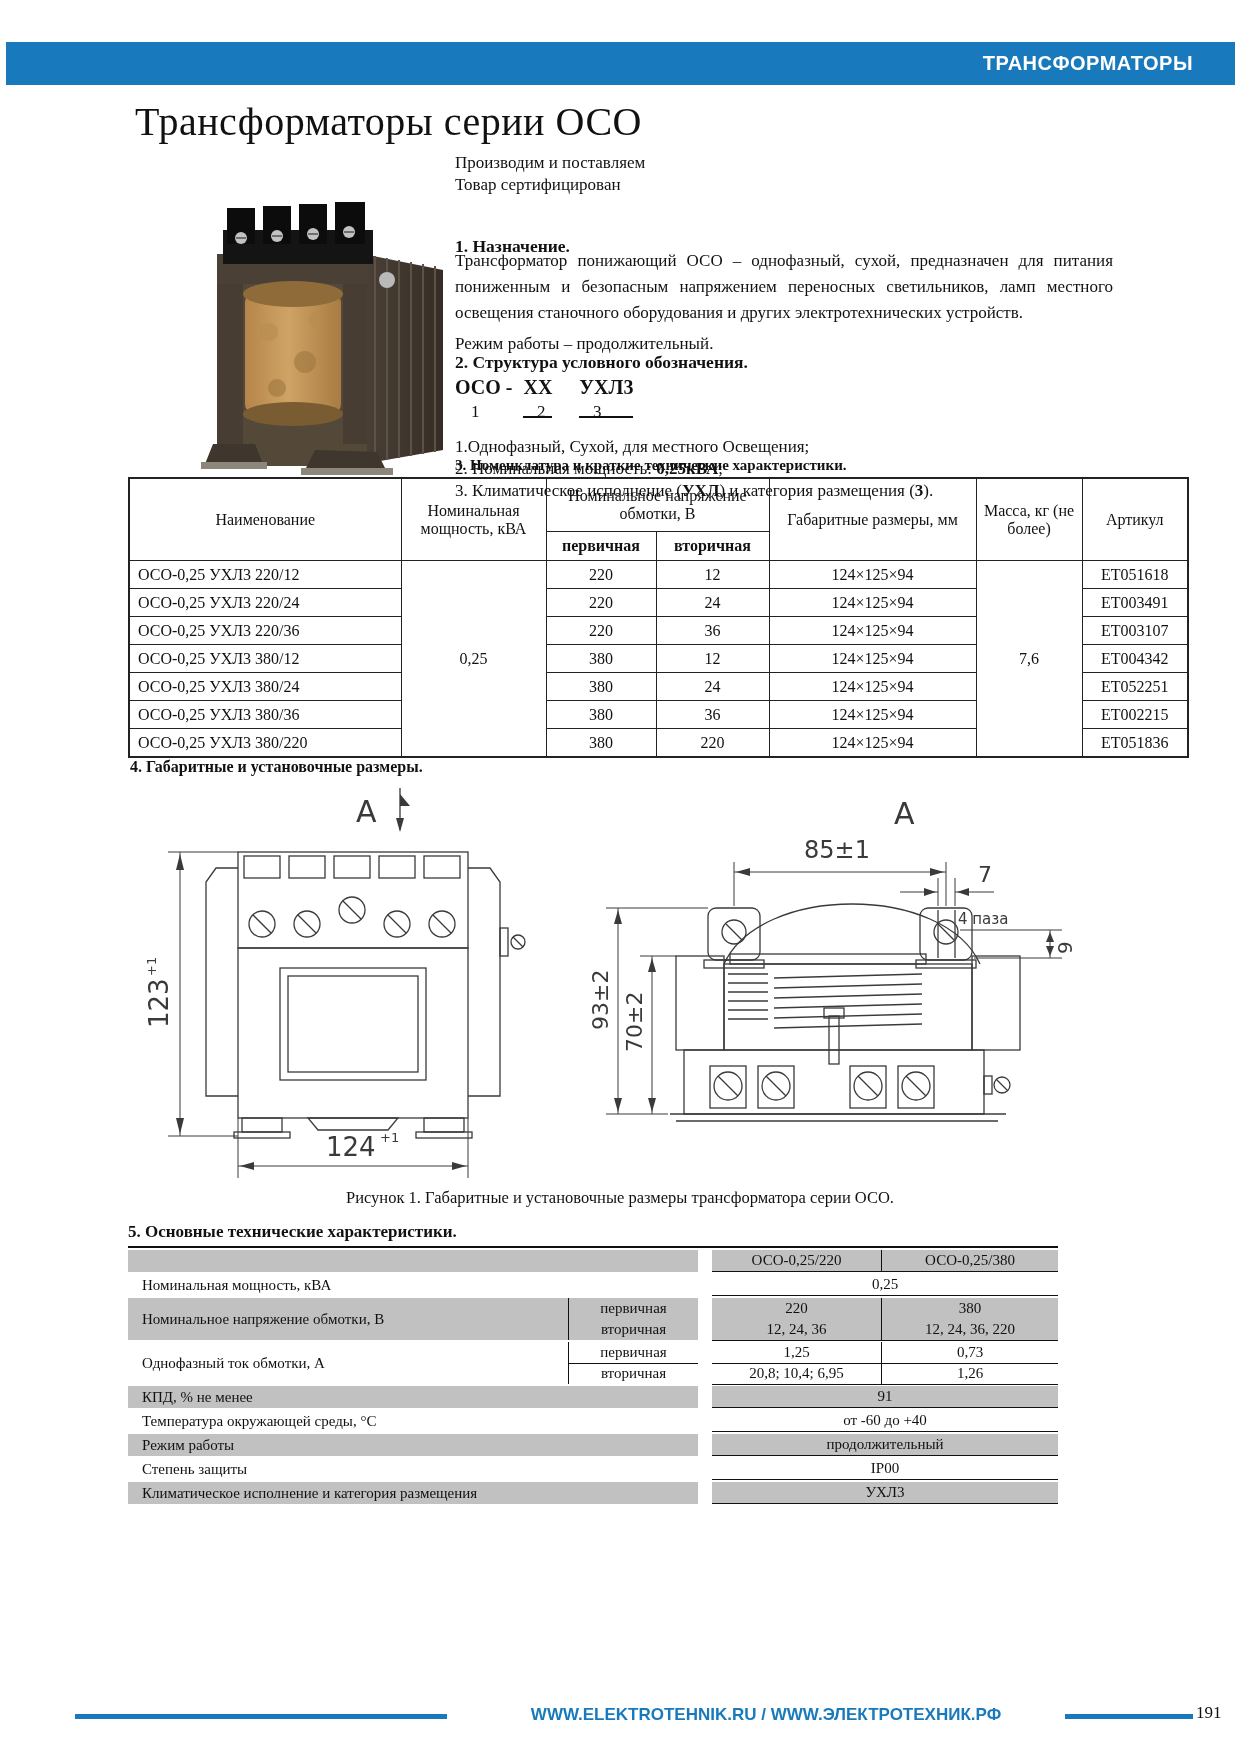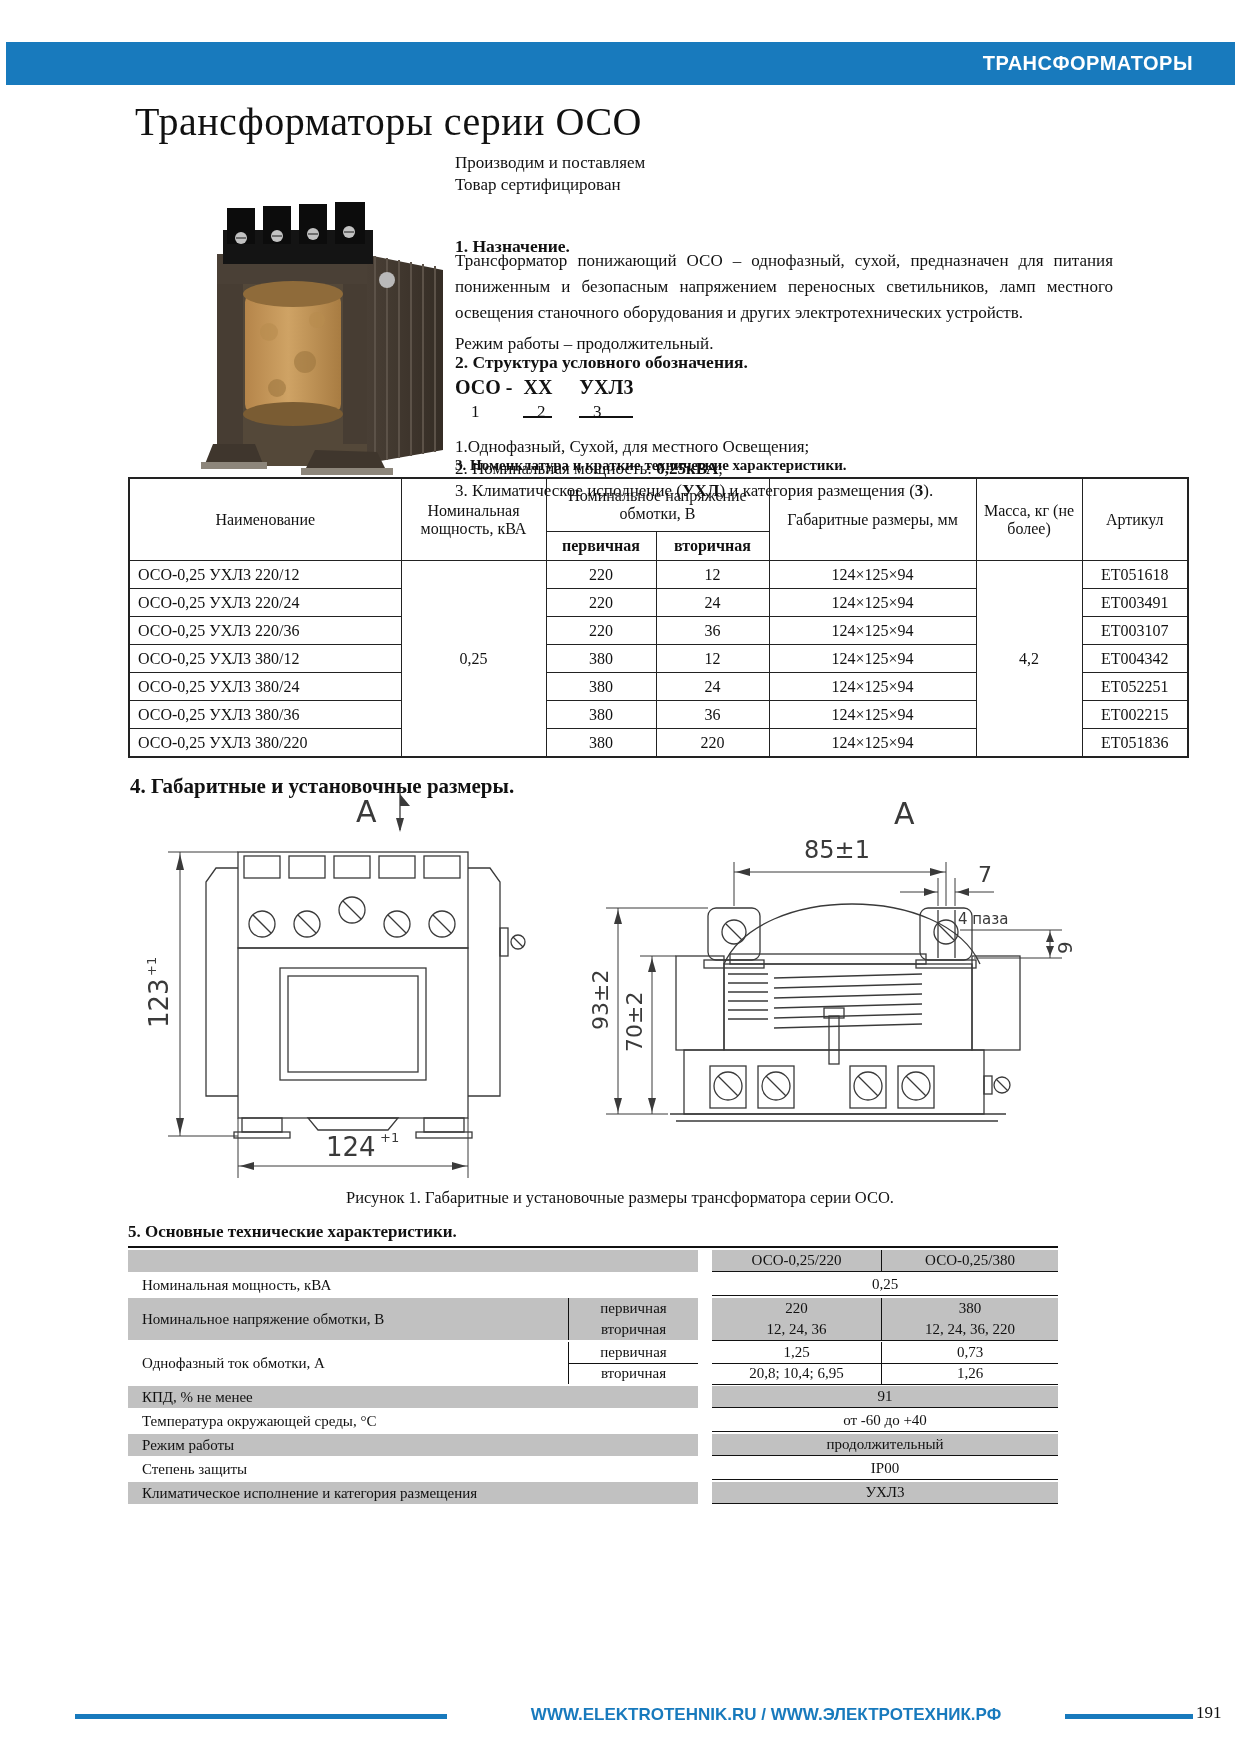--- a/index.html
+++ b/index.html
@@ -177,21 +177,21 @@
         <th>вторичная</th>
       </tr>
     </thead>
     <tbody>
       <tr>
         <td class="nm">ОСО-0,25 УХЛ3 220/12</td>
         <td rowspan="7">0,25</td>
         <td>220</td>
           <td>12</td>
           <td>124×125×94</td>
-        <td rowspan="7">4,2</td>
+        <td rowspan="7">7,6</td>
         <td>ET051618</td>
       </tr>
       <tr>
           <td class="nm">ОСО-0,25 УХЛ3 220/24</td>
           <td>220</td>
           <td>24</td>
           <td>124×125×94</td>
           <td>ET003491</td>
         </tr>
       <tr>
@@ -225,21 +225,21 @@
       <tr>
           <td class="nm">ОСО-0,25 УХЛ3 380/220</td>
           <td>380</td>
           <td>220</td>
           <td>124×125×94</td>
           <td>ET051836</td>
         </tr>
     </tbody>
   </table>
 
-  <div class="abs h-sec" style="left:130px;top:774px;font-size:21px">4. Габаритные и установочные размеры.</div>
+  <div class="abs h-sec" style="left:130px;top:758px;font-size:16px">4. Габаритные и установочные размеры.</div>
 
   <svg class="draw" style="left:138px;top:778px" width="430" height="412" viewBox="0 0 430 412">
     <g stroke="#3a3a3a" fill="none" stroke-width="1.3">
       <text x="218" y="44" font-size="30" stroke="none">A</text>
       <g>
         <line x1="262" y1="10" x2="262" y2="52"></line>
         <polygon points="258,40 266,40 262,54" fill="#3a3a3a" stroke="none"></polygon>
         <polygon points="262,16 272,28 262,28" fill="#3a3a3a" stroke="none"></polygon>
       </g>
 

